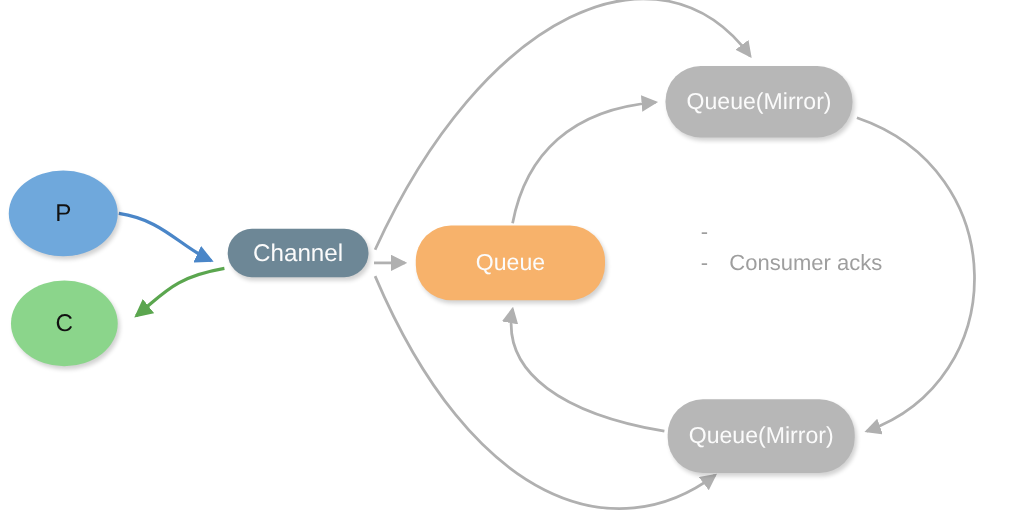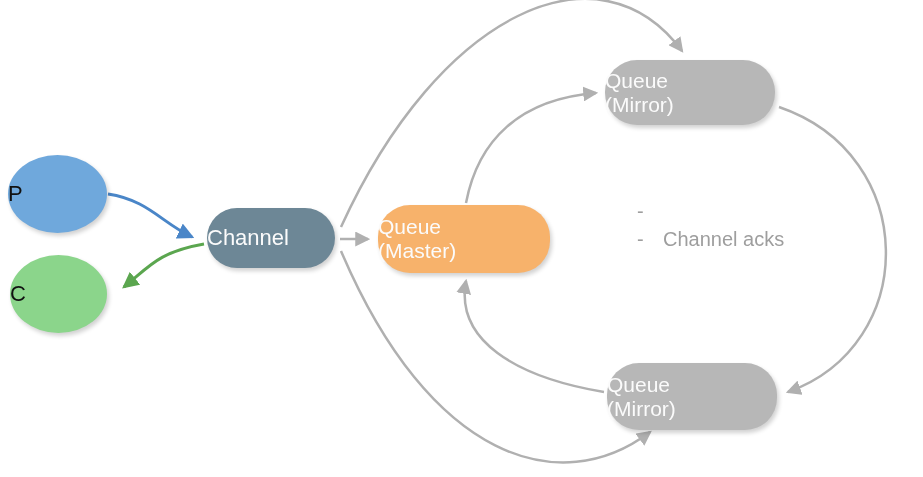--- a/index.html
+++ b/index.html
@@ -22,22 +22,22 @@
   }
   .edge {
     fill: none;
     stroke-width: 2.5px;
     stroke-linecap: butt;
   }
   .edge.thick { stroke-width: 3px; }
   .node {
     position: absolute;
     display: flex;
-    flex-direction: column;
-    align-items: flex-start;
+    flex-direction: row;
+    align-items: center;
     justify-content: center;
     text-align: center;
     box-shadow: 2px 3px 4px rgba(0,0,0,0.18);
   }
   .node .lbl {
     display: block;
     line-height: 1.12;
   }
   .ellipse {
     border-radius: 50%;
@@ -103,42 +103,41 @@
   </svg>
 
   <div class="node ellipse" style="left: 8px; top: 155px; width: 99px; height: 78px; background: rgb(111, 168, 220);">
     <span class="lbl">P</span>
   </div>
 
   <div class="node ellipse" style="left: 10px; top: 255px; width: 97px; height: 78px; background: rgb(139, 213, 139);">
     <span class="lbl">C</span>
   </div>
 
-  <div class="node pill" style="left: 207px; top: 208px; width: 128px; height: 60px; background: rgb(109, 135, 150);">
+  <div class="node pill" style="left: 207px; top: 208px; width: 128px; height: 44px; background: rgb(109, 135, 150);">
     <span class="lbl">Channel</span>
   </div>
 
   <div class="node pill twoline" style="left: 378px; top: 205px; width: 172px; height: 68px; background: rgb(247, 178, 107);">
     <span class="lbl">Queue</span>
-    <span class="lbl">(Master)</span>
   </div>
 
   <div class="node pill twoline" style="left: 605px; top: 60px; width: 170px; height: 65px; background: rgb(183, 183, 183);">
     <span class="lbl">Queue</span>
     <span class="lbl">(Mirror)</span>
   </div>
 
   <div class="node pill twoline" style="left: 607px; top: 363px; width: 170px; height: 67px; background: rgb(183, 183, 183);">
     <span class="lbl">Queue</span>
     <span class="lbl">(Mirror)</span>
   </div>
 
   <div class="annotation" style="color: rgb(158, 158, 158);">
     <div class="ann-item">
       <span class="dash">-</span>
     </div>
     <div class="ann-item">
       <span class="dash">-</span>
-      <span>Channel acks</span>
+      <span>Consumer acks</span>
     </div>
   </div>
 
 </div>
 
 </body></html>

